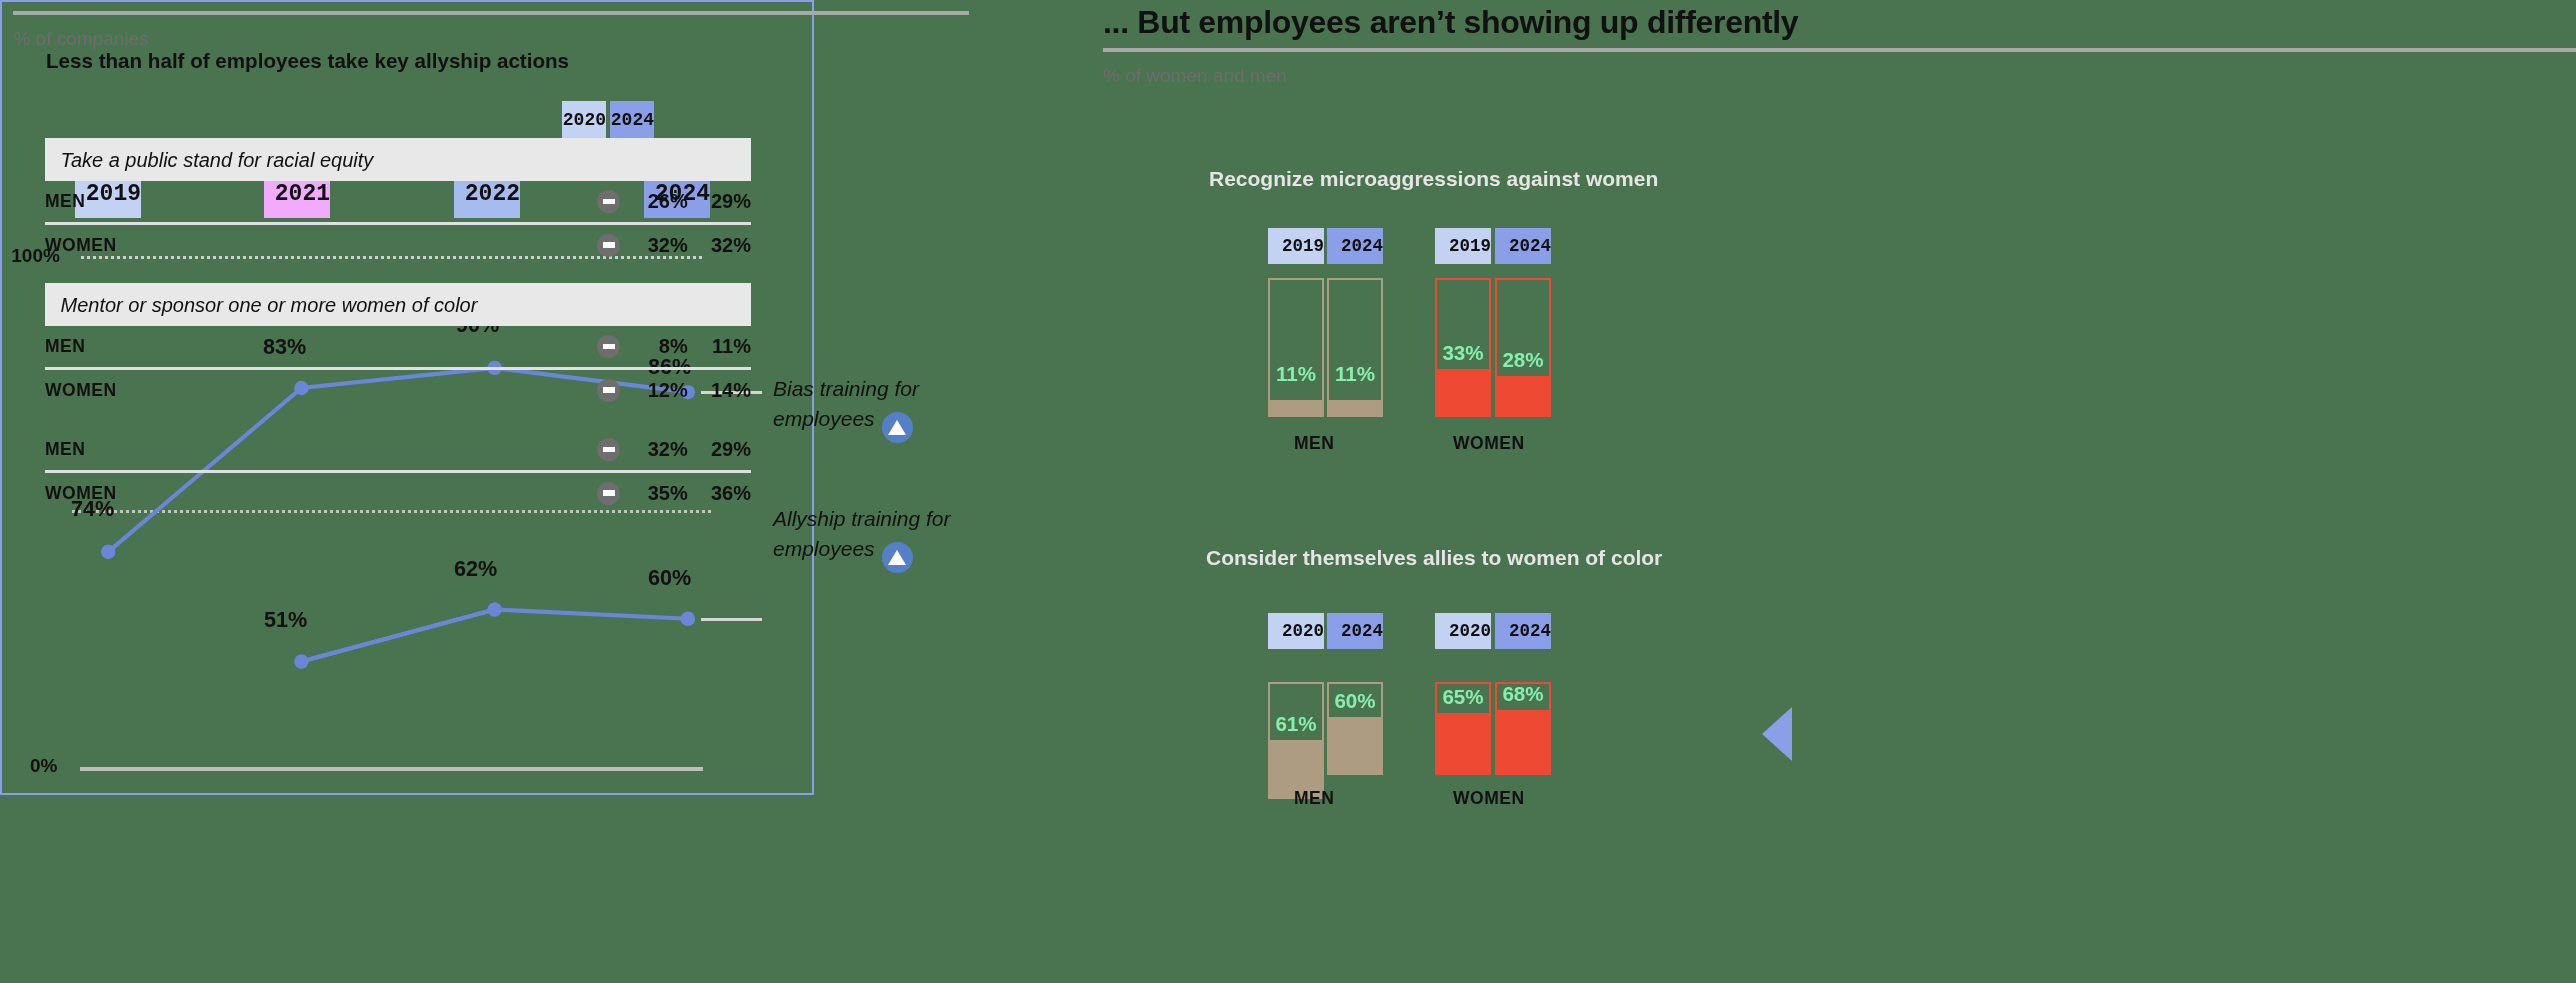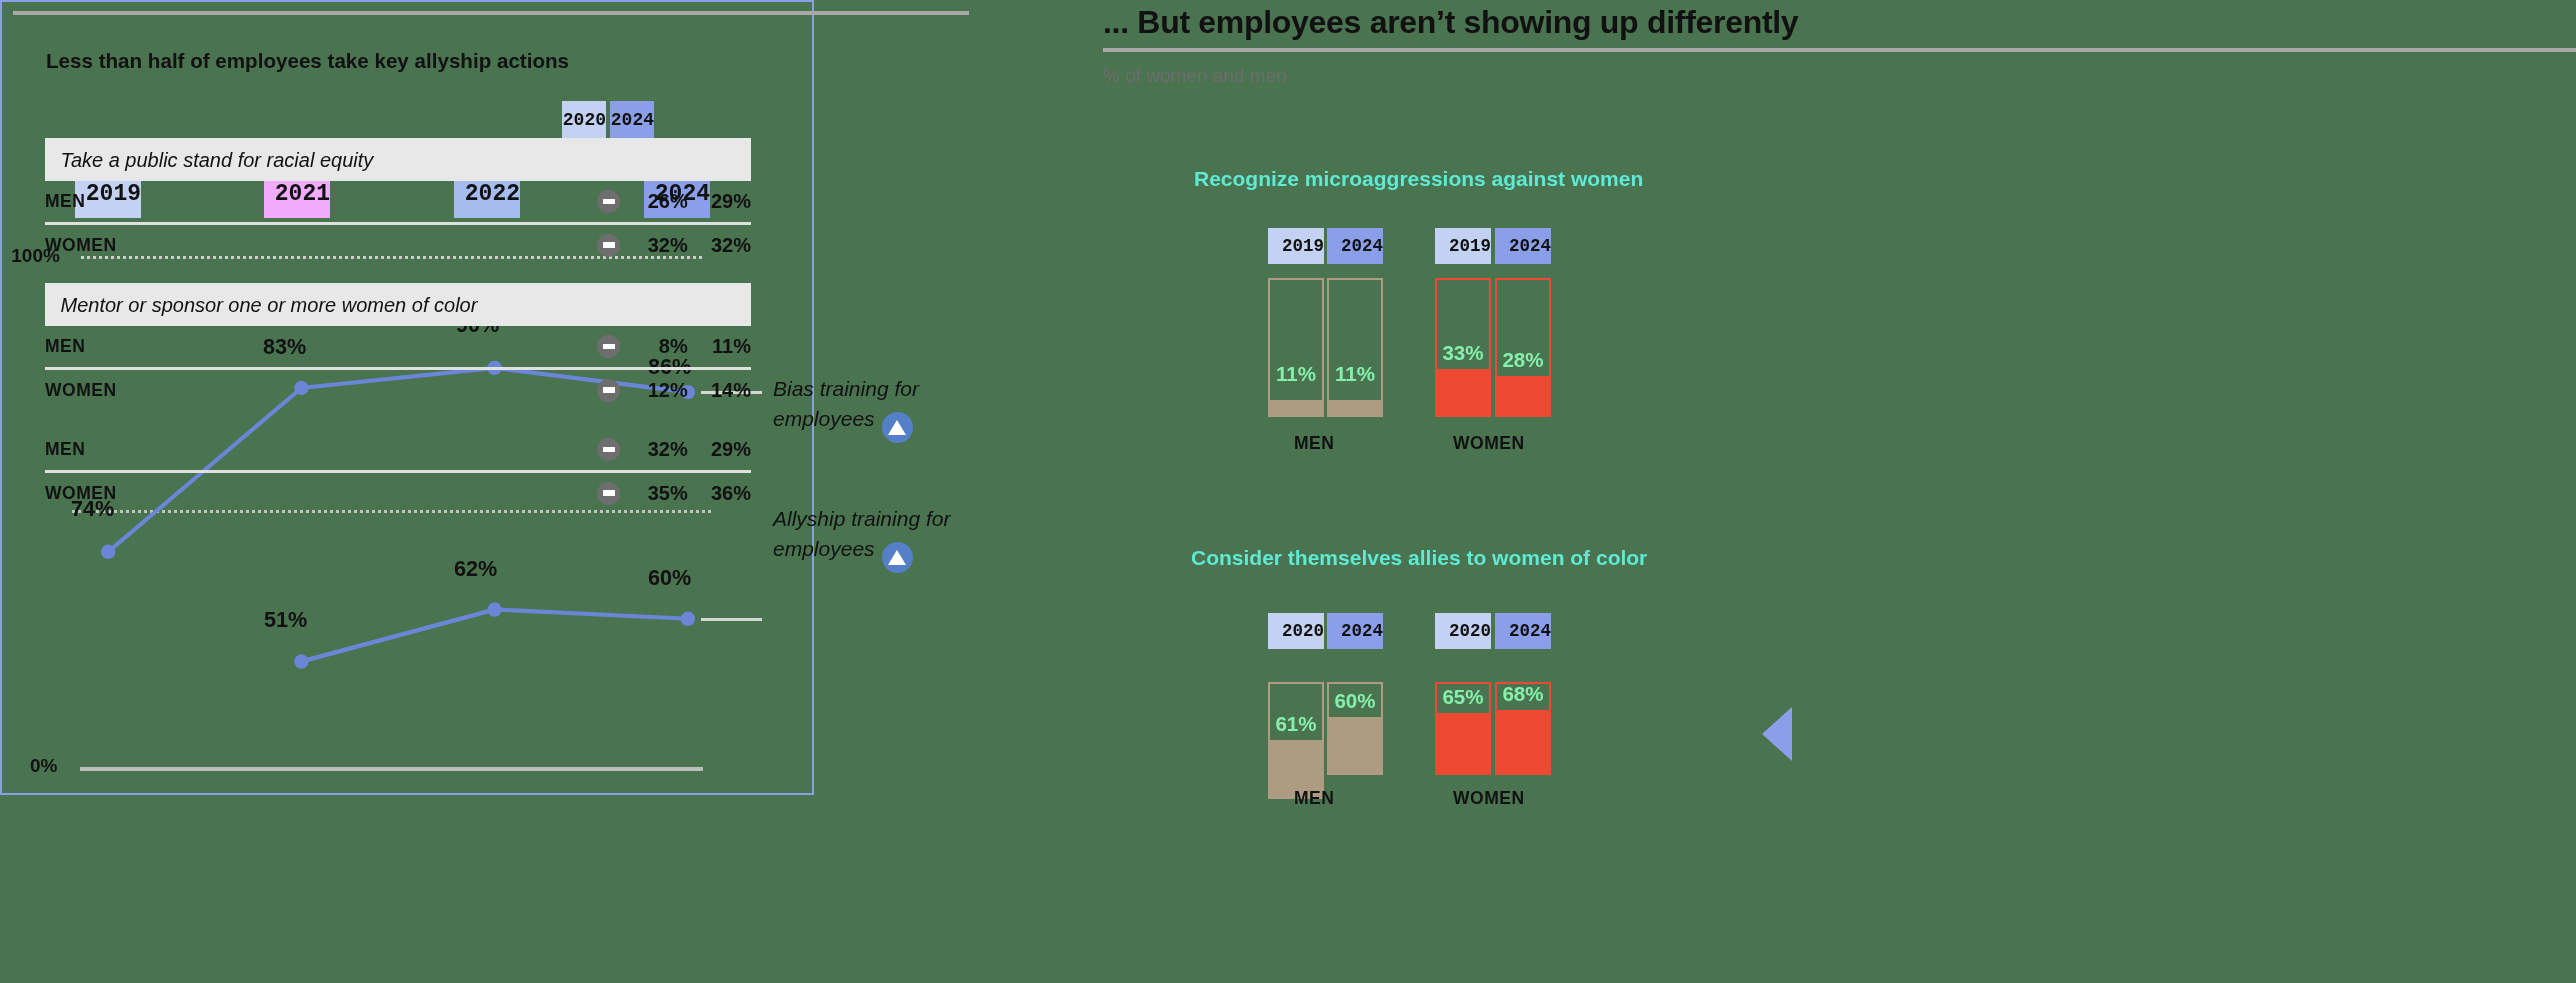--- a/index.html
+++ b/index.html
@@ -48,21 +48,21 @@
     width:31px;height:31px;border-radius:50%;background:#5580C8;
     vertical-align:-8.2px;margin-left:7.2px;
   }
   .tri-badge i{
     display:block;width:0;height:0;
     border-left:9.8px solid transparent;border-right:9.8px solid transparent;
     border-bottom:15.5px solid #fff;
   }
 
   
-  .bc-title{position:absolute;font-size:21px;font-weight:bold;color:#5eead4;white-space:nowrap;}
+  .bc-title{position:absolute;font-size:21px;font-weight:bold;color:#e5e5e5;white-space:nowrap;margin-left:15px;}
   .bar{
     position:absolute;box-sizing:border-box;border:2.6px solid #AD9C82;
     width:56px;
   }
   .bar.red{border-color:#EE4A33;}
   .bar .fill{position:absolute;left:0;right:0;bottom:0;background:#AD9C82;}
   .bar.red .fill{background:#EE4A33;}
   .bar .val{
     position:absolute;left:0;right:0;text-align:center;
     font-size:20.6px;font-weight:bold;color:#86efac;
@@ -108,20 +108,21 @@
   .rp-val{
     width:54px;text-align:right;font-size:20px;font-weight:bold;color:#111;
   }
   .rp-val.first{margin-right:9.3px;}
 </style>
 </head>
 <body>
 
 <div class="panel" style="left:13.4px;top:4.1px;width:956px;">
   <div class="hd-rule"></div>
+  <div class="hd-sub">% of companies</div>
 </div>
 
 <div id="line-chart" class="panel">
 
   <div class="lc-year ybadge" style="left:75px;top:14.4px;background:#C3D2F2;">
     <span>2019</span>
   </div>
   <div class="lc-year ybadge" style="left:264px;top:14.4px;background:#f0abfc;">
     <span>2021</span>
   </div>

